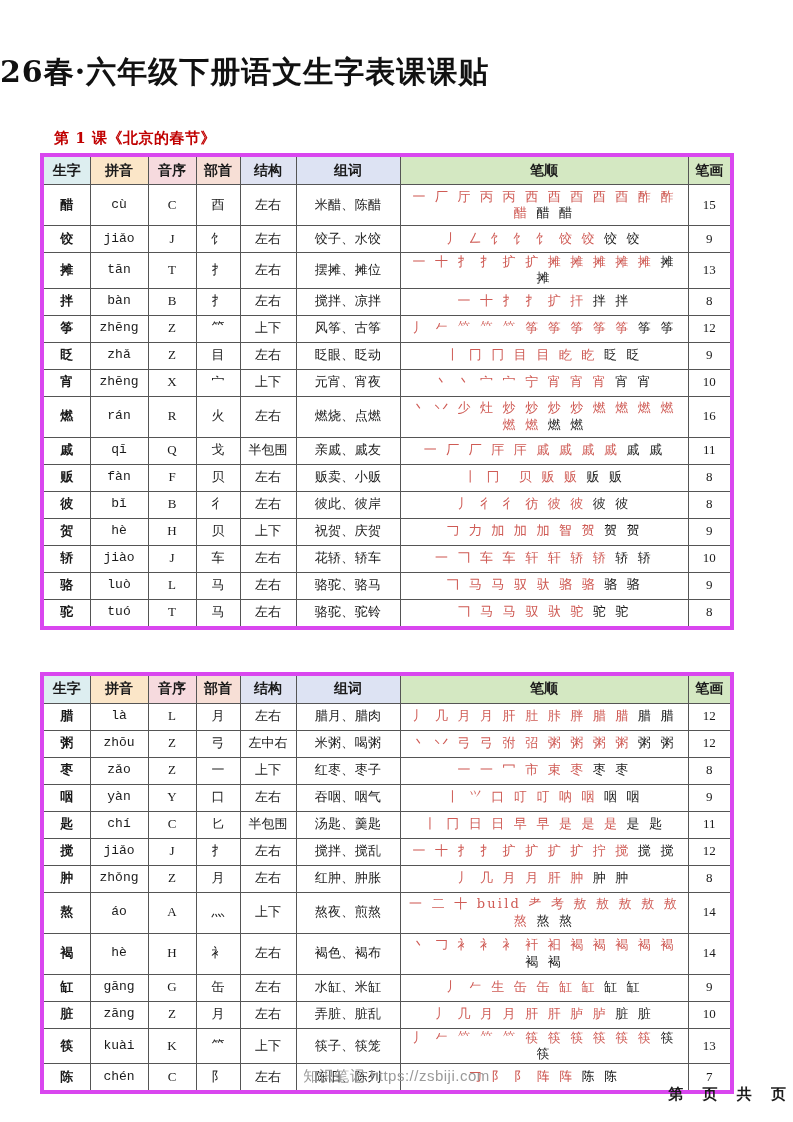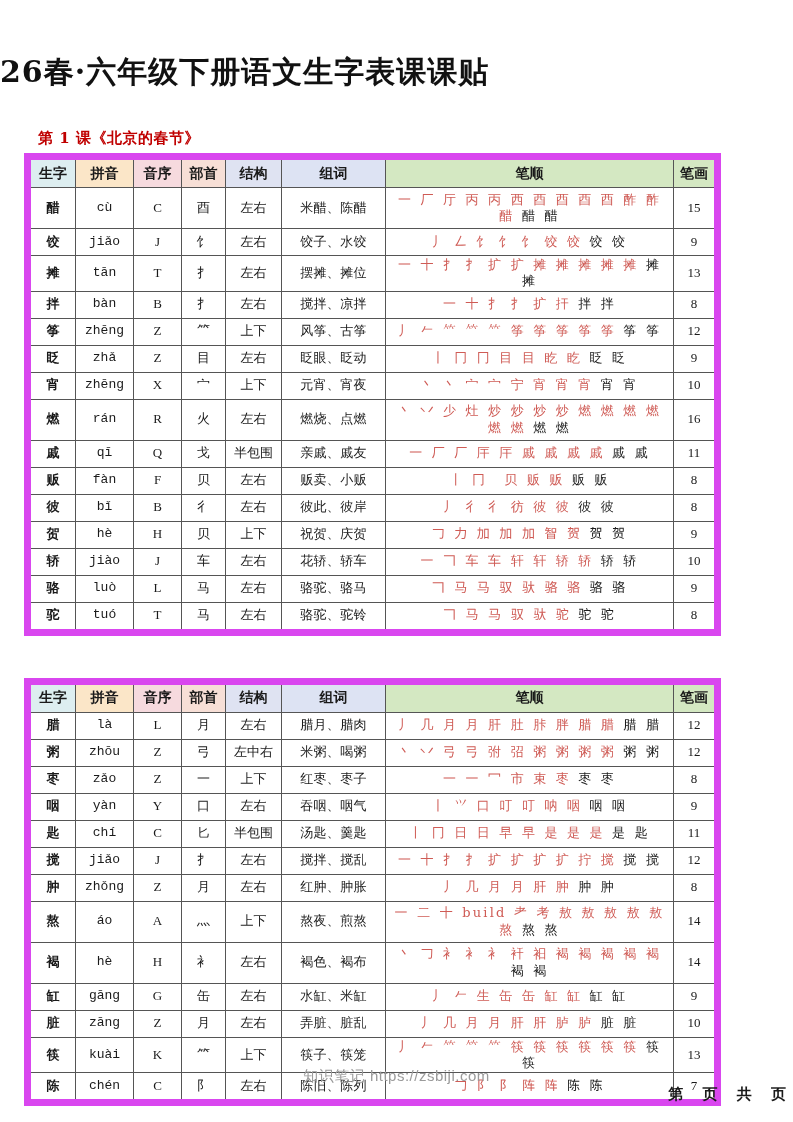--- a/index.html
+++ b/index.html
@@ -38,31 +38,31 @@
   .lesson-heading {
     color: #c00000;
     font-weight: bold;
     font-size: 15px;
     margin: 0;
     padding: 0 0 5px 14px;
     letter-spacing: 0.5px;
     font-family: "DejaVu Serif", "Liberation Serif", serif;
   }
   .section {
-    padding: 0 24px;
+    padding: 0 40px;
   }
   .section.first { margin-top: 36px; }
   .section.second { margin-top: 42px; }
 
   
   table.zi-table {
     border-collapse: collapse;
     width: 690px;
     table-layout: fixed;
-    border: 7px solid #d946ef;
+    border: 4px solid #d946ef;
   }
   table.zi-table th,
   table.zi-table td {
     border: 1px solid #555555;
     text-align: center;
     vertical-align: middle;
     font-size: 13px;
     color: #1a1a1a;
     padding: 1px 2px;
     line-height: 1.25;

